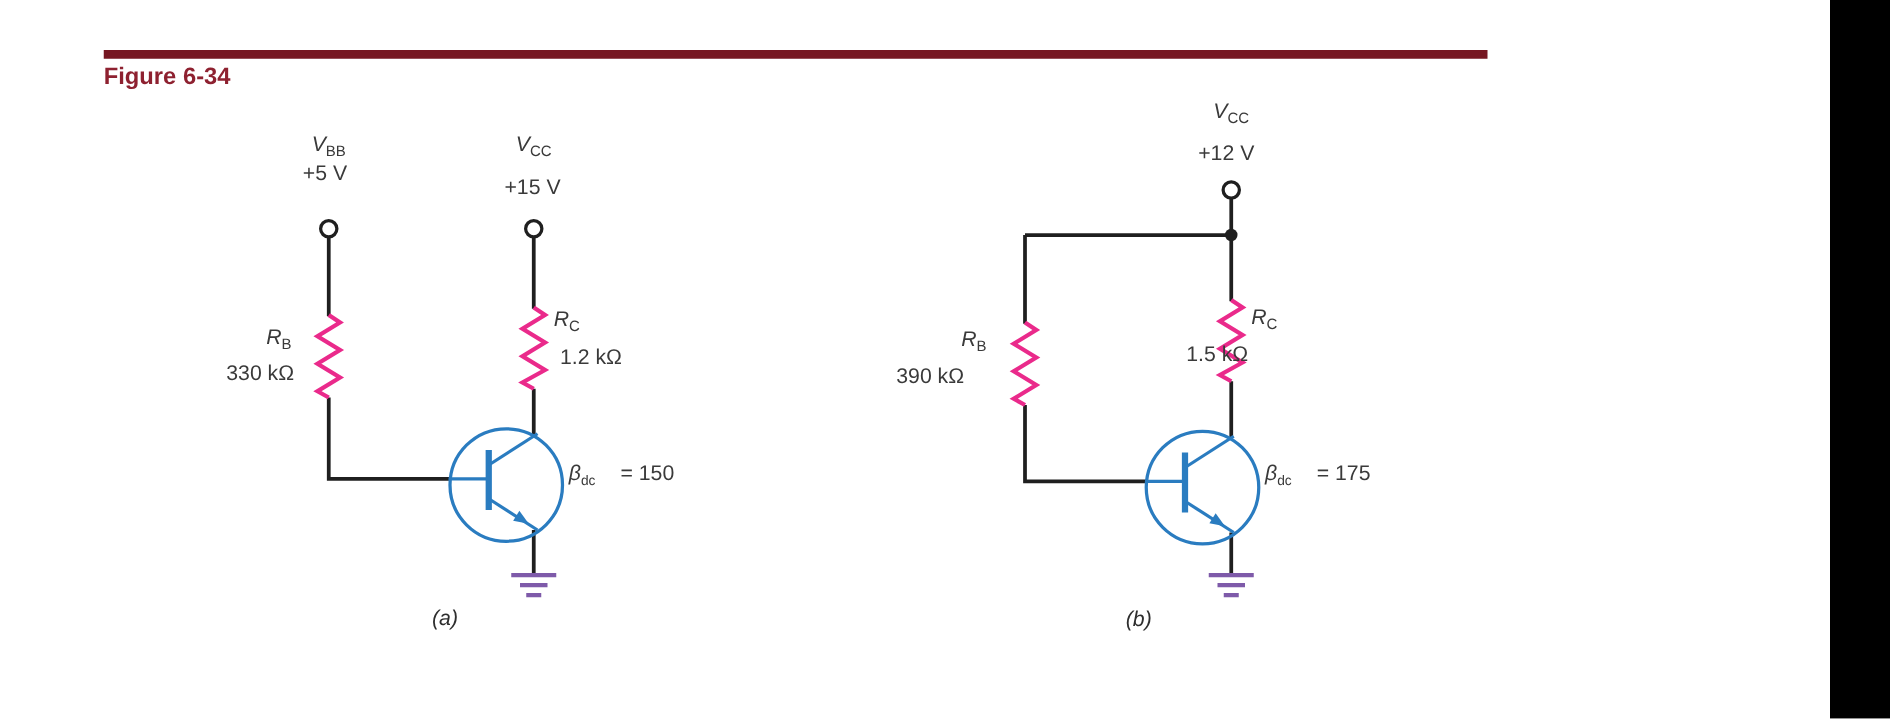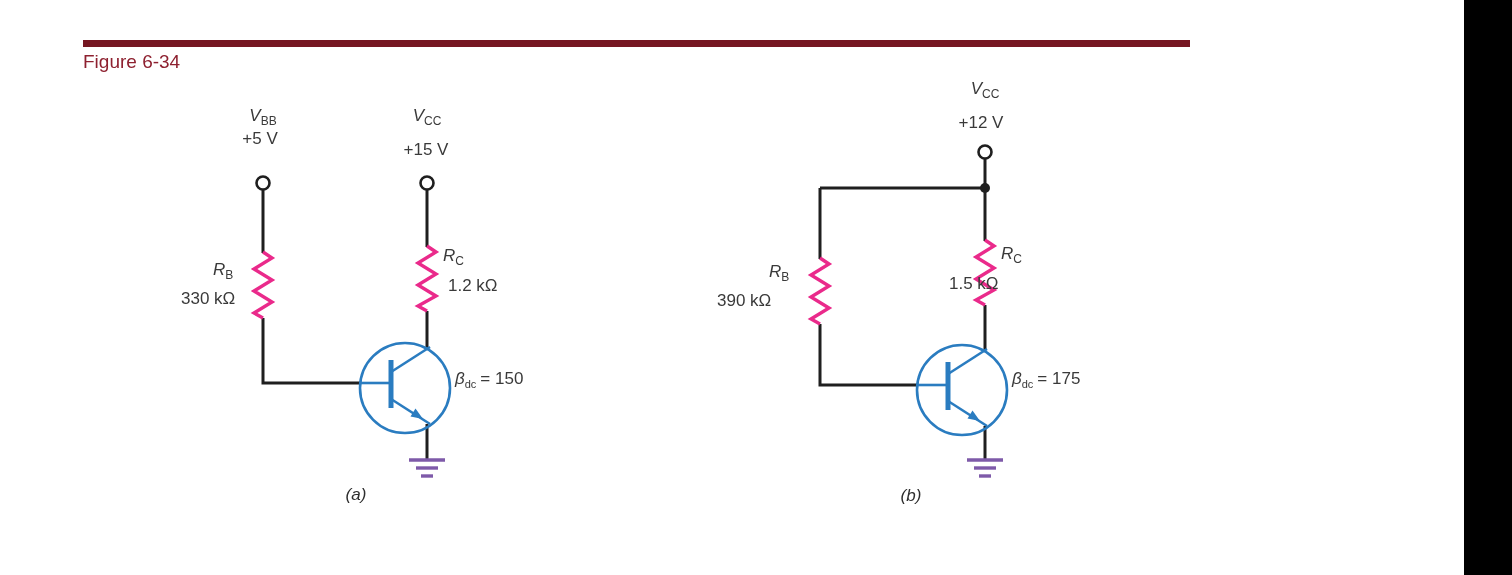--- a/index.html
+++ b/index.html
@@ -1,27 +1,27 @@
 <!DOCTYPE html>
 <html><head>
 <meta charset="utf-8">
 <style>
   html,body{margin:0;padding:0;background:#fff}
   .page{position:relative;width:1512px;height:575px;background:#ffffff;overflow:hidden;
         font-family:"Liberation Sans",sans-serif}
   .top-rule{position:absolute;left:83px;top:40px;width:1107px;height:7px;background:#761722}
-  .figure-title{position:absolute;left:83px;top:51px;font-size:19px;font-weight:normal;color:#8e2130}
+  .figure-title{position:absolute;left:83px;top:51px;font-size:19px;font-weight:bold;color:#8e2130}
   .right-bar{position:absolute;left:1464px;top:0;width:48px;height:575px;background:#000}
   svg.schematic{position:absolute;left:0;top:0}
   .lbl{position:absolute;color:#3a3a3a;font-size:17px;line-height:1.1;white-space:nowrap}
   .center{transform:translateX(-50%)}
   .sym{font-style:italic}
   .sub{font-size:12px;vertical-align:-4px}
   .subr{font-size:11px;font-style:normal;vertical-align:-4px}
-  .beta-val{margin-left:4px}
+  .beta-val{margin-left:20px}
   .caption{font-style:italic;color:#2e2e2e}
 </style>
 </head>
 <body>
 
 <div class="page">
 
   <div class="top-rule"></div>
   <div class="figure-title">Figure 6-34</div>
   <div class="right-bar"></div>

